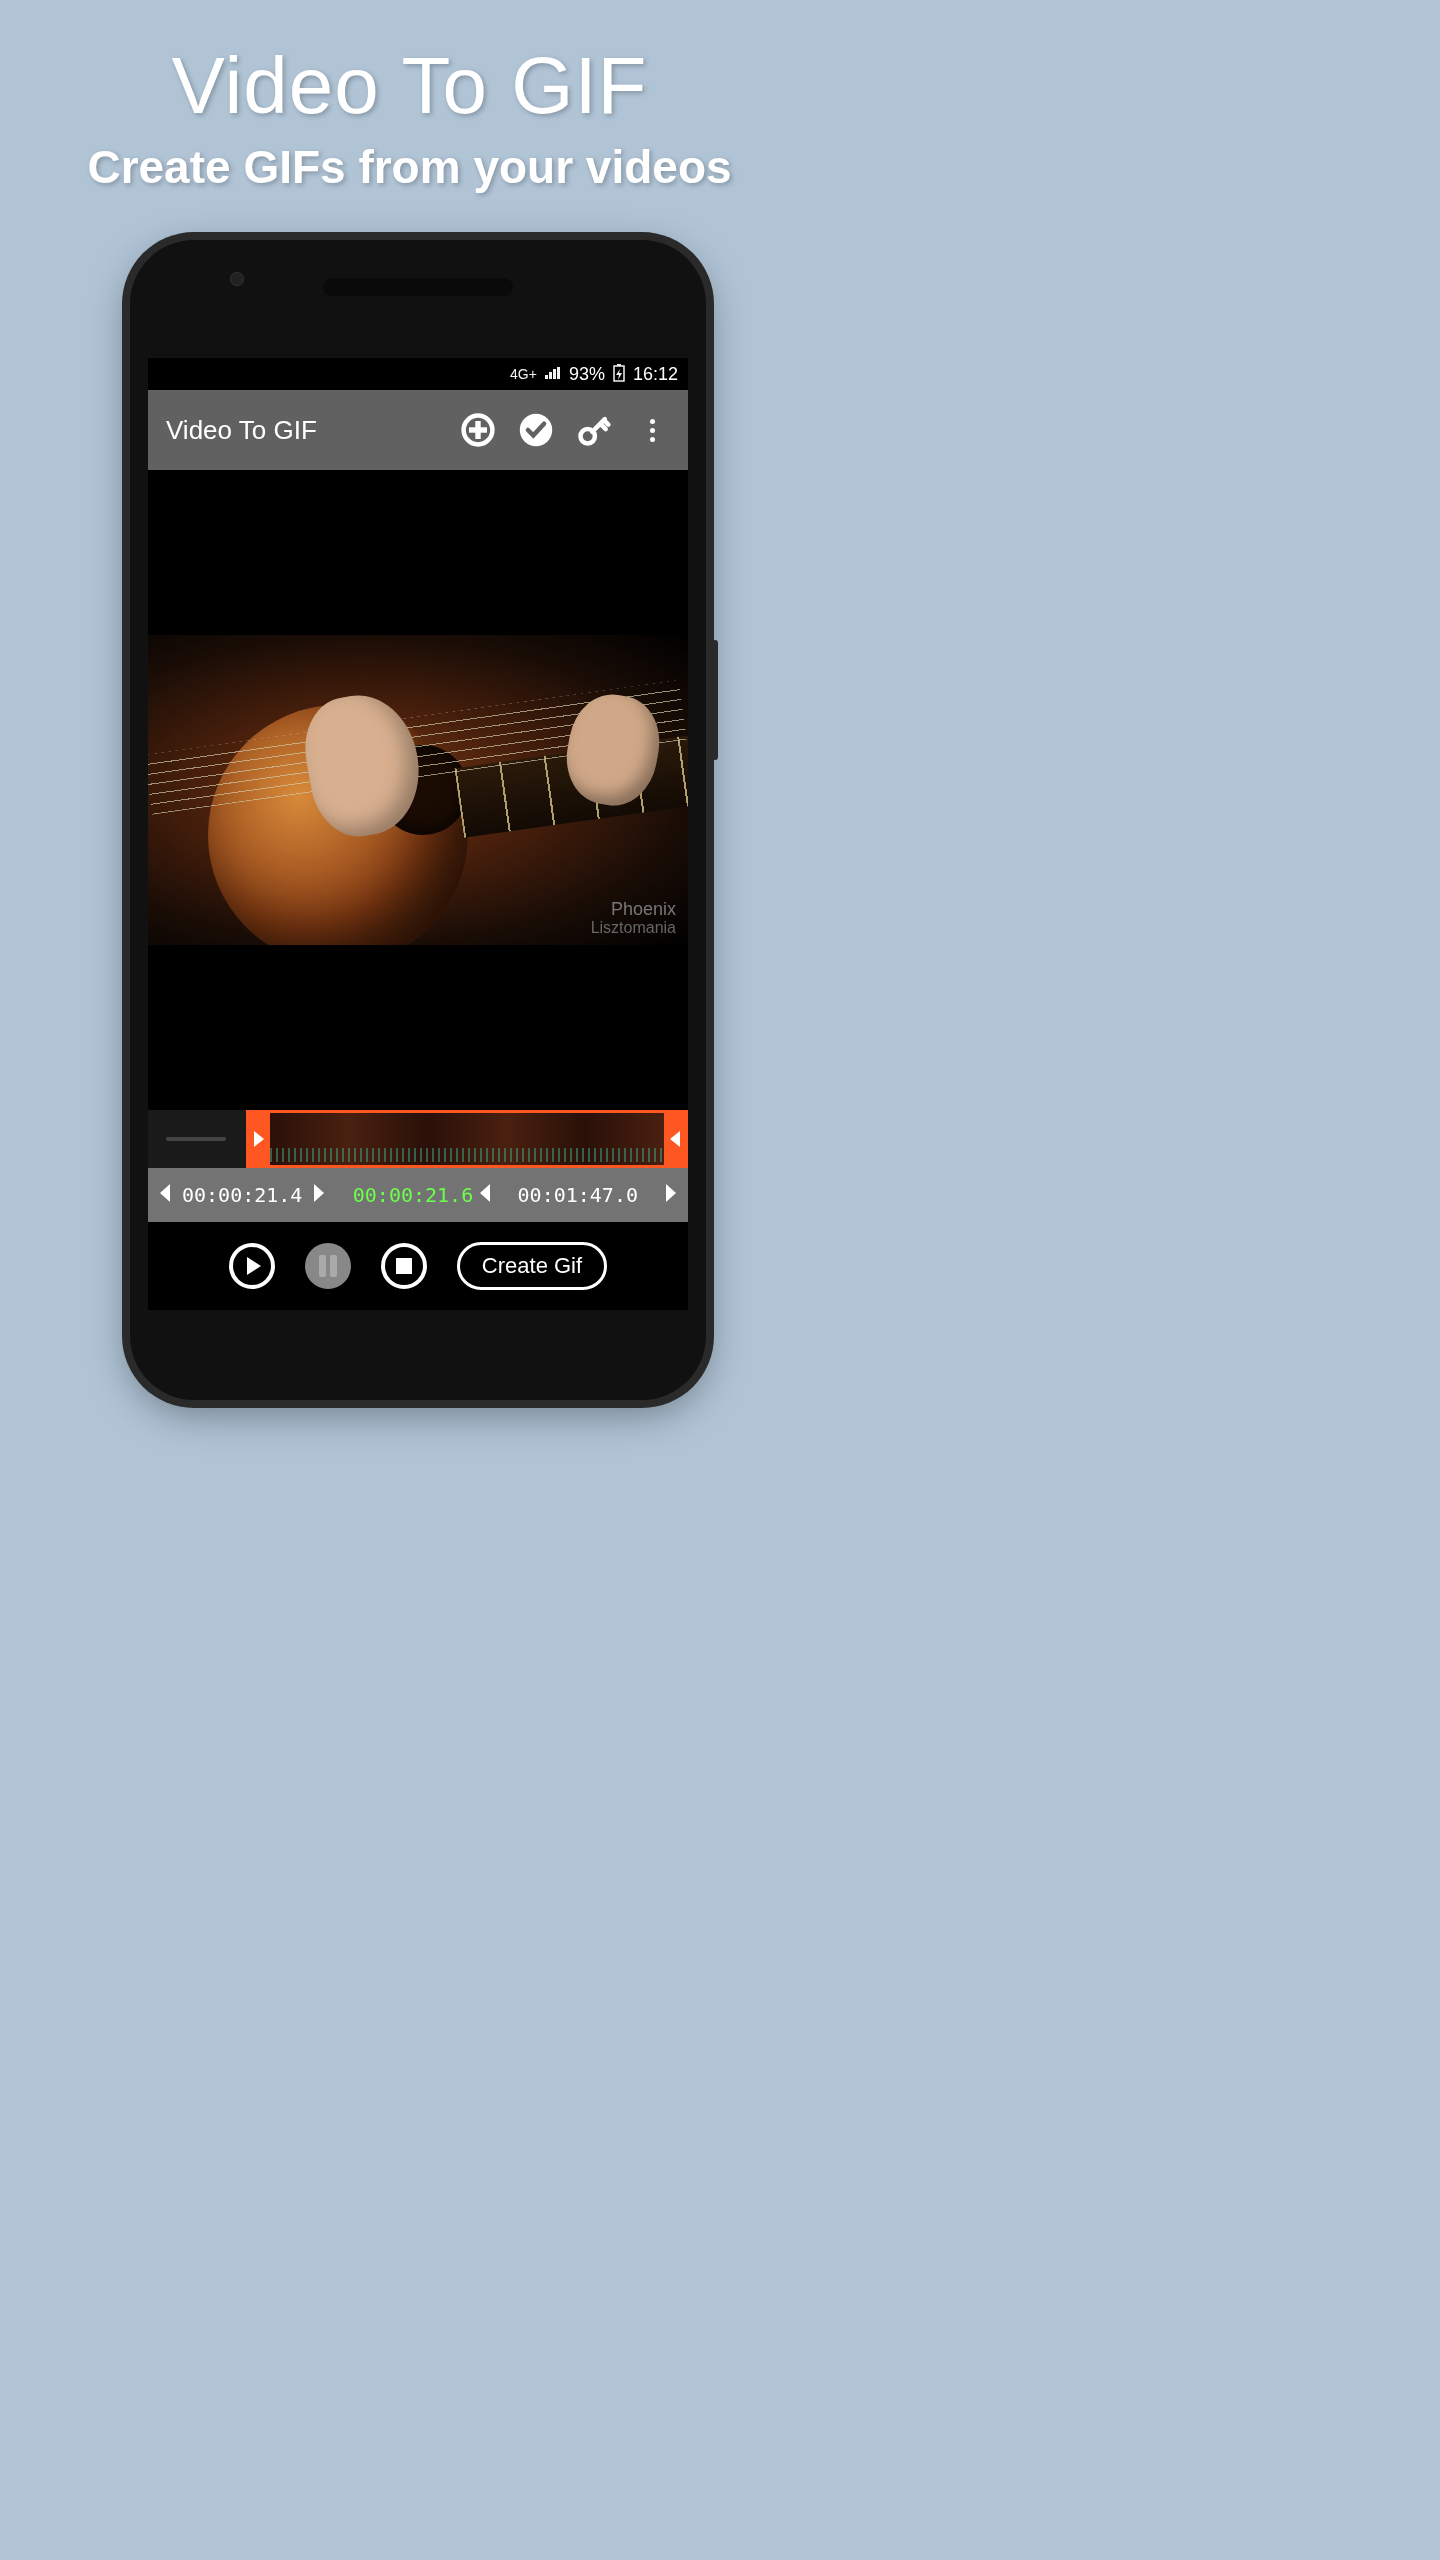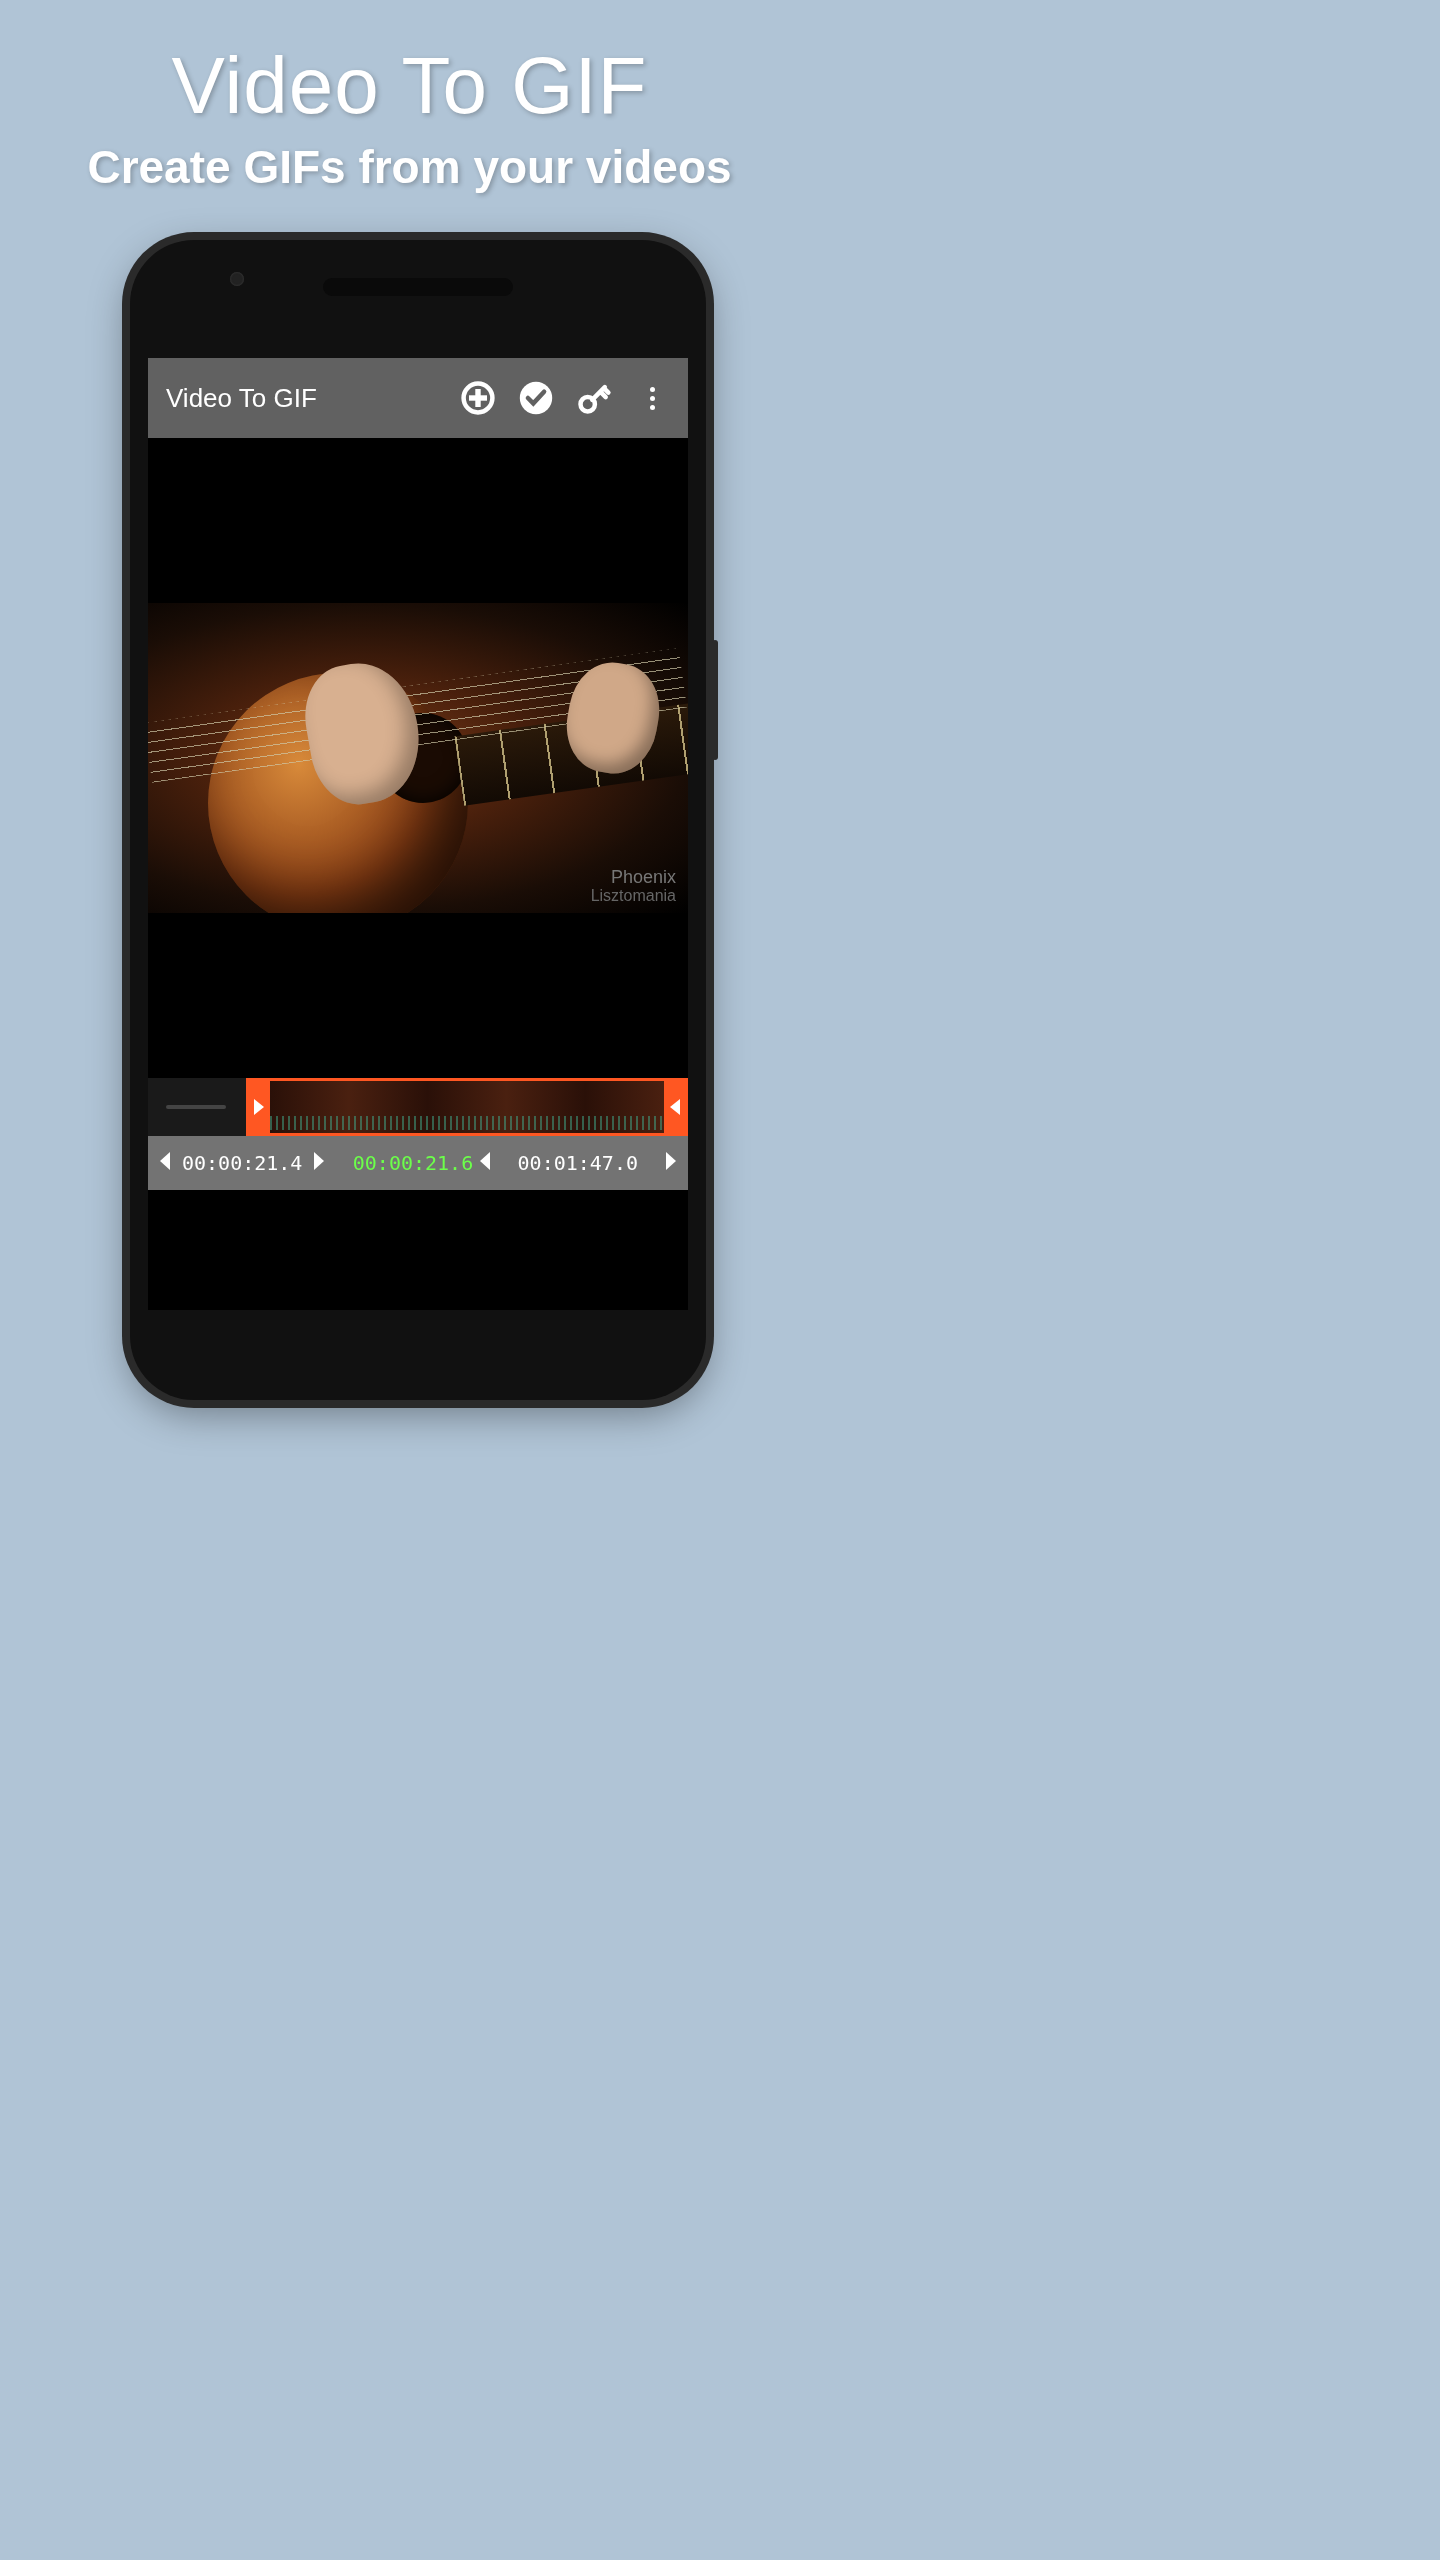--- a/index.html
+++ b/index.html
@@ -179,20 +179,37 @@
   <div class="promo-title">Video To GIF</div>
   <div class="promo-sub">Create GIFs from your videos</div>
 </div>
 
 <div class="phone">
   <div class="cam"></div>
   <div class="speaker"></div>
 
   <div class="screen">
 
+    <div class="statusbar">
+      <span class="sb-ico">4G+</span>
+      <span class="sb-ico">
+        <svg width="16" height="12" viewBox="0 0 16 12">
+            <path fill="#fff" d="M0 12h3V8H0zM4 12h3V5H4zM8 12h3V2H8zM12 12h3V0h-3z"></path>
+          </svg>
+      </span>
+      <span>93%</span>
+      <span class="sb-ico">
+        <svg width="12" height="18" viewBox="0 0 12 18">
+            <rect x="1" y="2" width="10" height="15" fill="none" stroke="#fff" stroke-width="1.5"></rect>
+            <rect x="4" y="0" width="4" height="2" fill="#fff"></rect>
+            <path fill="#fff" d="M7 5L3 11h3l-1 5 4-7H6z"></path>
+          </svg>
+      </span>
+      <span>16:12</span>
+    </div>
 
     <div class="appbar">
       <div class="appbar-title">Video To GIF</div>
       <div class="ab-icon">
         <svg viewBox="0 0 40 40" width="38" height="38">
             <circle cx="20" cy="20" r="16" fill="none" stroke="#fff" stroke-width="5"></circle>
             <rect x="17" y="10" width="6" height="20" fill="#fff"></rect>
             <rect x="10" y="17" width="20" height="6" fill="#fff"></rect>
           </svg>
       </div>
@@ -268,15 +285,30 @@
         <span><svg class="chev" viewBox="0 0 24 24">
               <path fill="#fff" d="M16 3l-10 9 10 9z"></path>
             </svg></span>
         <span>00:01:47.0</span>
         <span><svg class="chev" viewBox="0 0 24 24">
               <path fill="#fff" d="M8 3l10 9-10 9z"></path>
             </svg></span>
       </div>
     </div>
 
+    <div class="controls">
+      <div class="cbtn">
+        <div class="play-tri"></div>
+      </div>
+      <div class="cbtn solid">
+        <div class="pause-bars">
+            <span></span>
+            <span></span>
+          </div>
+      </div>
+      <div class="cbtn">
+        <div class="stop-sq"></div>
+      </div>
+      <div class="create-pill">Create Gif</div>
+    </div>
 
   </div>
 </div>
 
 </body></html>

